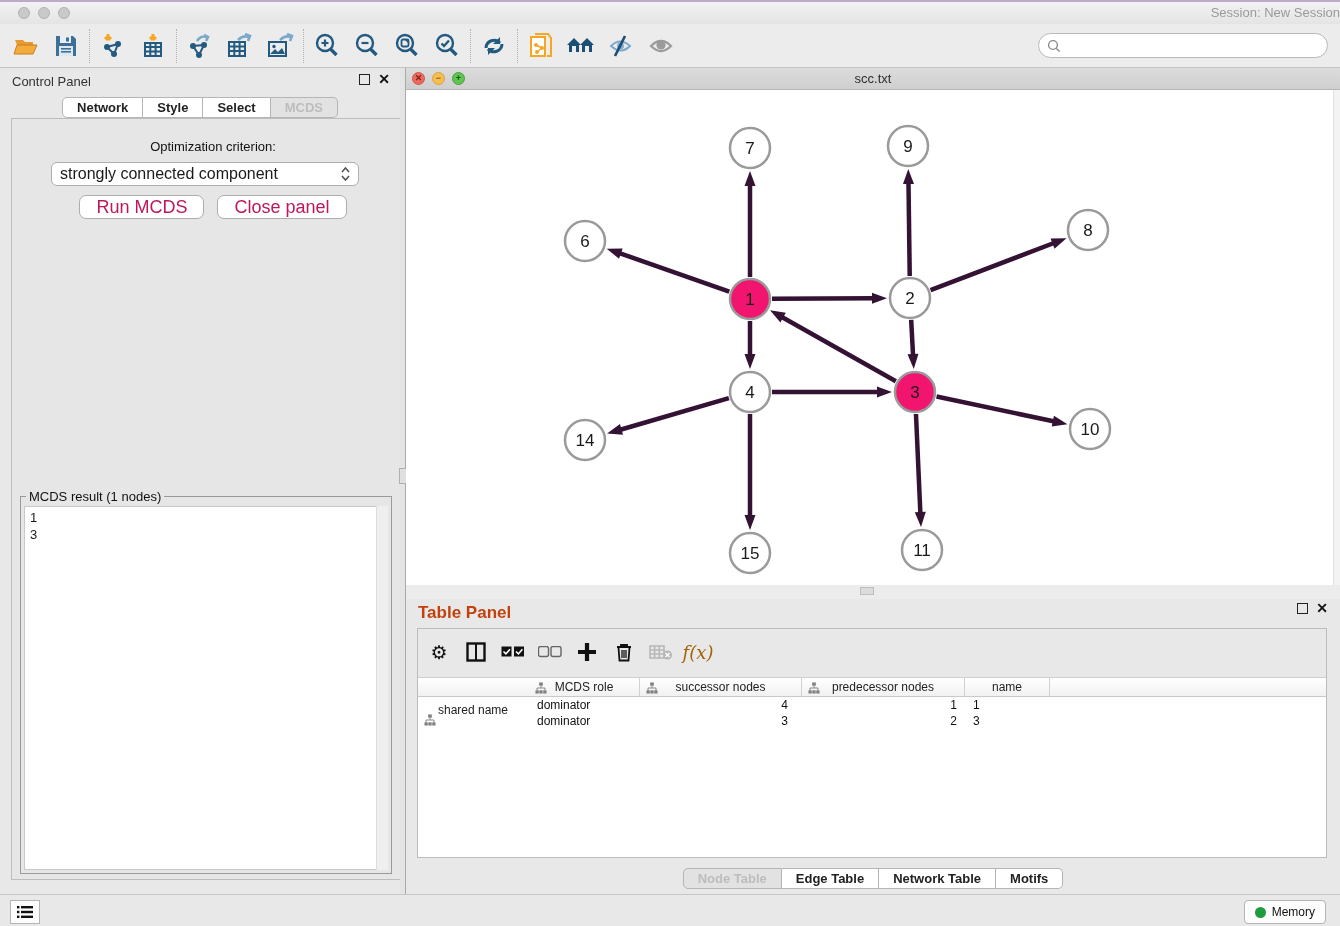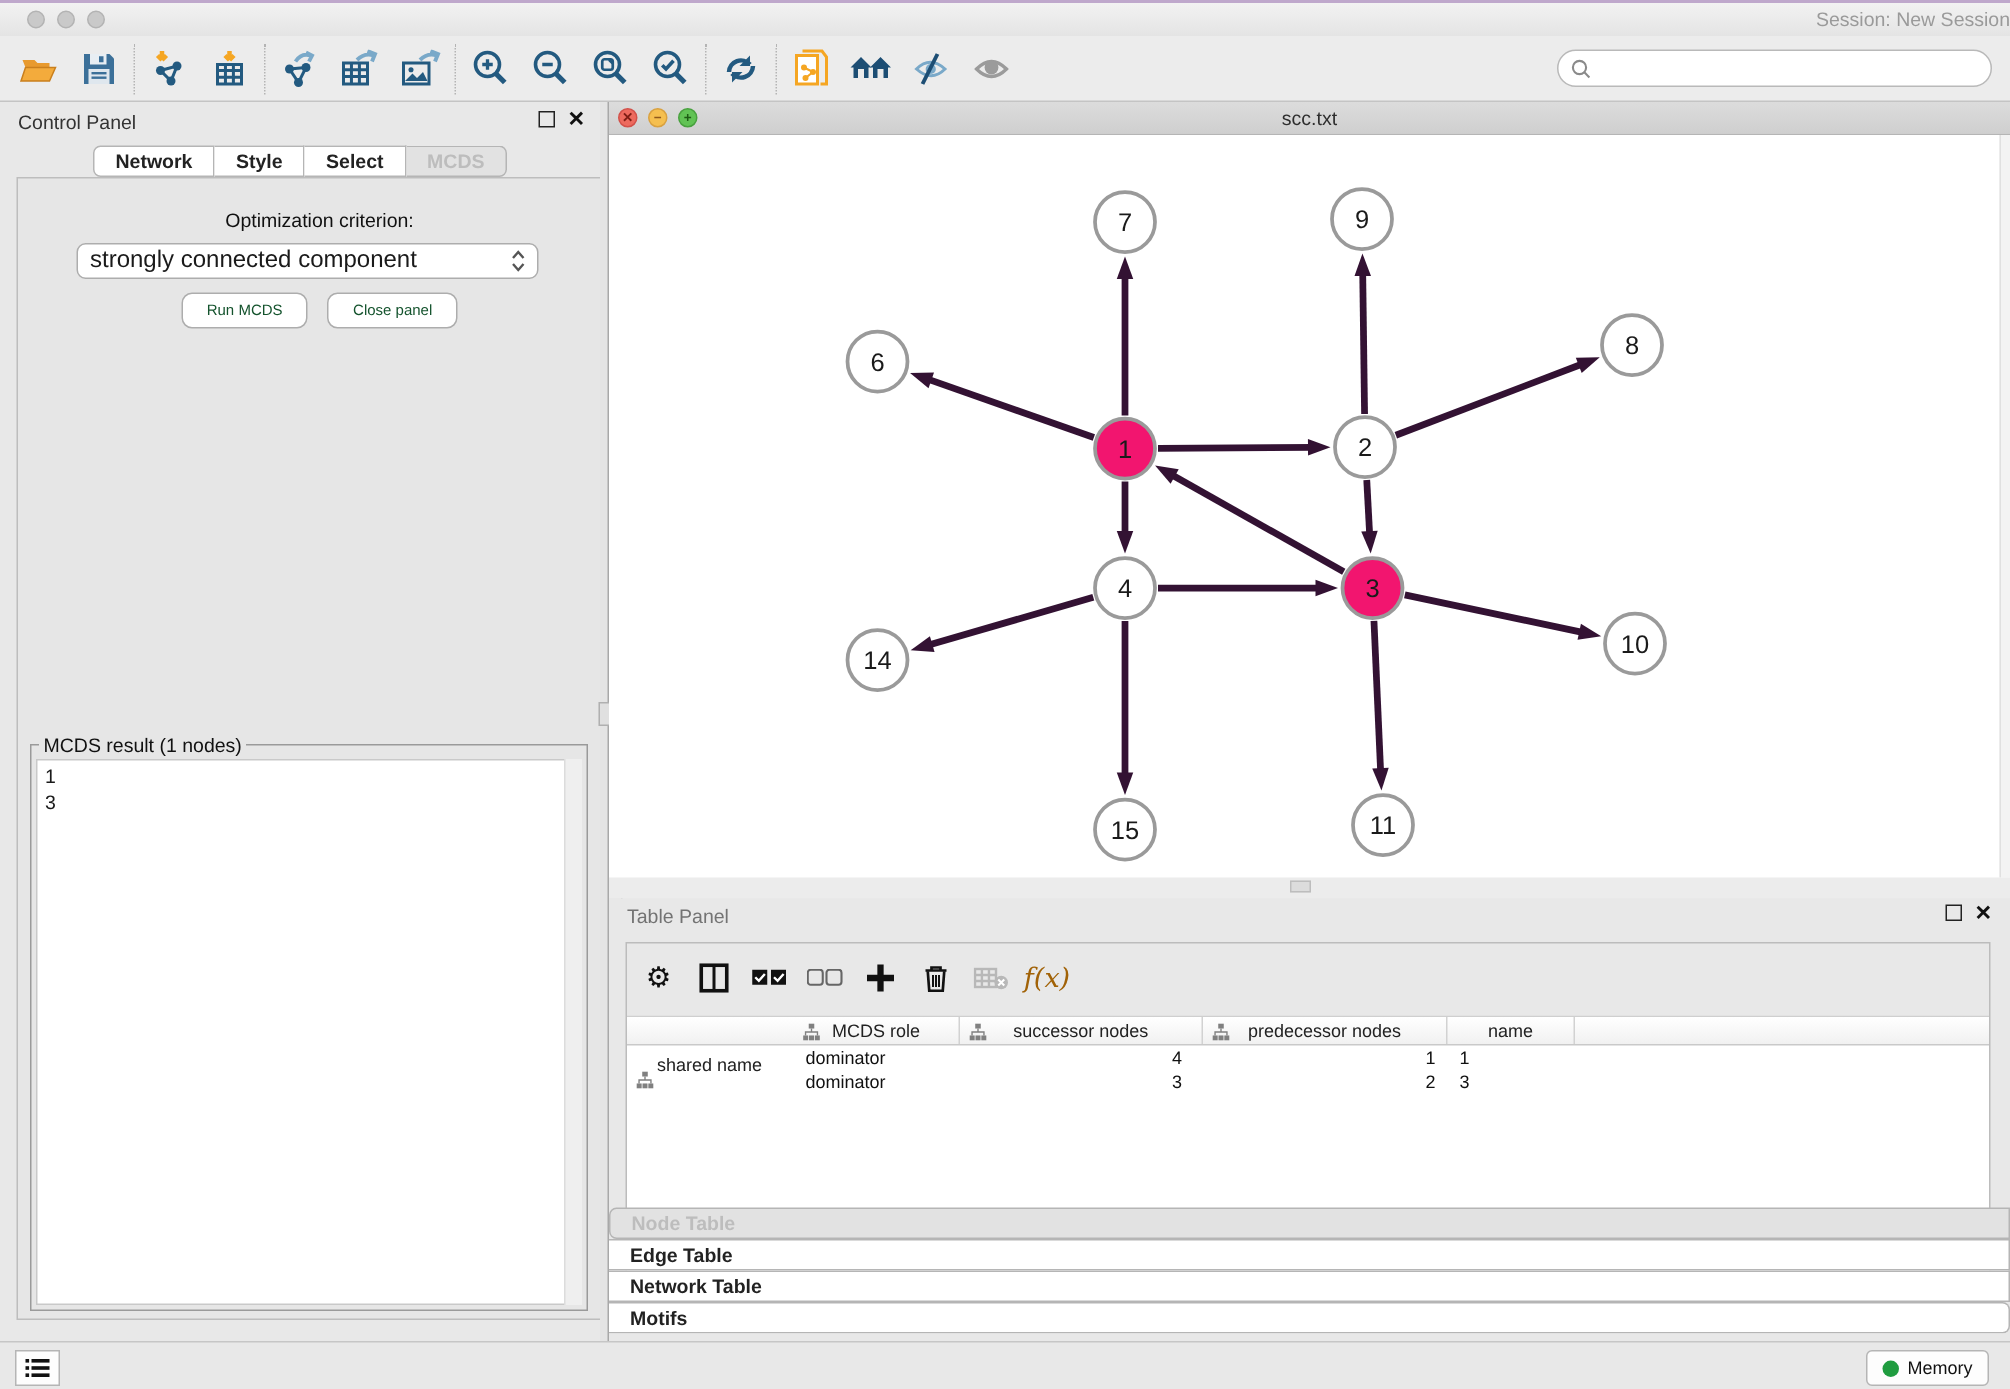--- a/index.html
+++ b/index.html
@@ -30,21 +30,21 @@
   .tab { height:21px; padding:0 14px; display:flex; align-items:center; background:#fff; border:1px solid #b5b5b5; border-left:none; font-size:13px; font-weight:bold; color:#222; }
   .tab:first-child { border-left:1px solid #b5b5b5; border-radius:5px 0 0 5px; }
   .tab:last-child { border-radius:0 5px 5px 0; }
   .tab.selected { background:#e2e2e2; color:#bdbdbd; }
 
   .cp-body { position:absolute; left:11px; top:50px; width:404px; height:762px; background:#e6e6e6; border:1px solid #bdbdbd; }
   .opt-label { margin-top:20px; text-align:center; font-size:13px; color:#111; }
   .dropdown { position:absolute; left:39px; top:43px; width:308px; height:24px; background:#fff; border:1px solid #adadad; border-radius:6px; display:flex; align-items:center; padding:0 8px; font-size:16px; }
   .dropdown .dd-label { flex:1; }
   .btn-row { position:absolute; left:0; top:76px; width:100%; display:flex; justify-content:center; gap:13px; }
-  .pbtn { height:24px; padding:0 16px; background:#fff; border:1px solid #adadad; border-radius:7px; font-size:10px; font-family:"Liberation Sans",sans-serif; color:#14532d; display:flex; align-items:center; }
+  .pbtn { height:24px; padding:0 16px; background:#fff; border:1px solid #adadad; border-radius:7px; font-size:18px; font-family:"Liberation Sans",sans-serif; color:#be185d; display:flex; align-items:center; }
 
   .result-group { position:absolute; left:8px; top:377px; width:372px; height:378px; border:1px solid #9a9a9a; }
   .result-legend { position:absolute; left:5px; top:-8px; background:#e6e6e6; padding:0 3px; font-size:13px; color:#111; }
   .result-area { position:absolute; left:3px; top:9px; right:3px; bottom:3px; background:#fff; border:1px solid #c9c9c9; padding:2px 5px; font-size:13px; line-height:17px; overflow:hidden; }
   .result-scroll { position:absolute; top:9px; right:3px; bottom:3px; width:12px; background:#efefef; border-left:1px solid #dcdcdc; }
 
   .v-divider { position:absolute; left:400px; top:66px; width:6px; height:826px; background:#e4e4e4; border-right:1px solid #a8a8a8; }
   .v-grip { position:absolute; left:-1px; top:400px; width:8px; height:16px; background:#e0e0e0; border:1px solid #b0b0b0; }
 
   
@@ -57,37 +57,37 @@
   .mac-green { left:46px; background:#61c354; border:1px solid #48a13e; color:#1d5c14; }
   .net-canvas { position:absolute; left:0; top:22px; width:934px; height:495px; background:#fff; }
   .net-rscroll { position:absolute; right:0; top:22px; width:7px; height:495px; background:#f3f3f3; border-left:1px solid #e0e0e0; }
   .graph-svg text { font-family:"Liberation Sans",sans-serif; font-size:17px; fill:#1a1a1a; }
 
   .h-divider { position:absolute; left:406px; top:583px; width:934px; height:14px; background:#ececec; }
   .h-grip { position:absolute; left:454px; top:2px; width:14px; height:8px; background:#dcdcdc; border:1px solid #bdbdbd; }
 
   
   .table-panel { position:absolute; left:406px; top:597px; width:934px; height:295px; background:#e8e8e8; }
-  .tp-header { position:absolute; left:12px; top:4px; font-size:13px; color:#737373; }
+  .tp-header { position:absolute; left:12px; top:4px; font-size:17px; color:#c2410c;font-weight:bold; }
   .tp-box { position:absolute; left:11px; top:29px; width:910px; height:230px; background:#e8e8e8; border:1px solid #bcbcbc; }
   .tp-toolbar { position:absolute; left:6px; top:5px; height:36px; display:flex; align-items:center; gap:7px; }
   .tpbtn { width:30px; height:30px; display:flex; align-items:center; justify-content:center; background:transparent; border:none; }
   .gear-glyph { font-size:19px; color:#111; }
   .fx { font-family:"DejaVu Serif",serif; font-style:italic; font-size:18px; color:#a16207; }
 
   .grid { position:absolute; left:0; top:48px; width:908px; bottom:0; background:#fff; }
   .grid-header { display:flex; height:20px; background:linear-gradient(#ffffff,#f1f1f1); border-top:1px solid #cfcfcf; border-bottom:1px solid #c9c9c9; }
   .gh-cell { position:relative; border-right:1px solid #d2d2d2; display:flex; align-items:center; justify-content:center; font-size:12px; color:#222; }
   .gh-ic { position:absolute; left:6px; top:4px; }
   .grid-row { display:flex; height:16px; font-size:12px; color:#111; }
   .gr-cell { padding:1px 8px; white-space:nowrap; overflow:hidden; }
   .c0 { width:111px;margin-top:32px; } .c1 { width:111px; } .c2 { width:162px; } .c3 { width:163px;text-align:right; } .c4 { width:85px; } .cf { flex:1; border-right:none; }
   .al { text-align:left; } .ar { text-align:right; }
 
-  .tp-tabs { position:absolute; left:0; bottom:5px; width:100%; display:flex; justify-content:center;flex-direction:column; }
+  .tp-tabs { position:absolute; left:0; bottom:5px; width:100%; display:flex; justify-content:center; }
 
   
   .statusbar { position:absolute; left:0; top:892px; width:1340px; height:34px; background:#e8e8e8; border-top:1px solid #c6c6c6; }
   .list-btn { position:absolute; left:10px; top:5px; width:30px; height:24px; background:#fdfdfd; border:1px solid #b5b5b5; display:flex; align-items:center; justify-content:center; }
   .mem-btn { position:absolute; right:14px; top:5px; height:24px; padding:0 10px; background:#fdfdfd; border:1px solid #b5b5b5; border-radius:4px; display:flex; align-items:center; gap:6px; font-size:12px; color:#111; font-family:"Liberation Sans",sans-serif; }
   .mem-dot { width:11px; height:11px; border-radius:50%; background:#1f9c3f; }
 </style>
 </head>
 <body>
 

